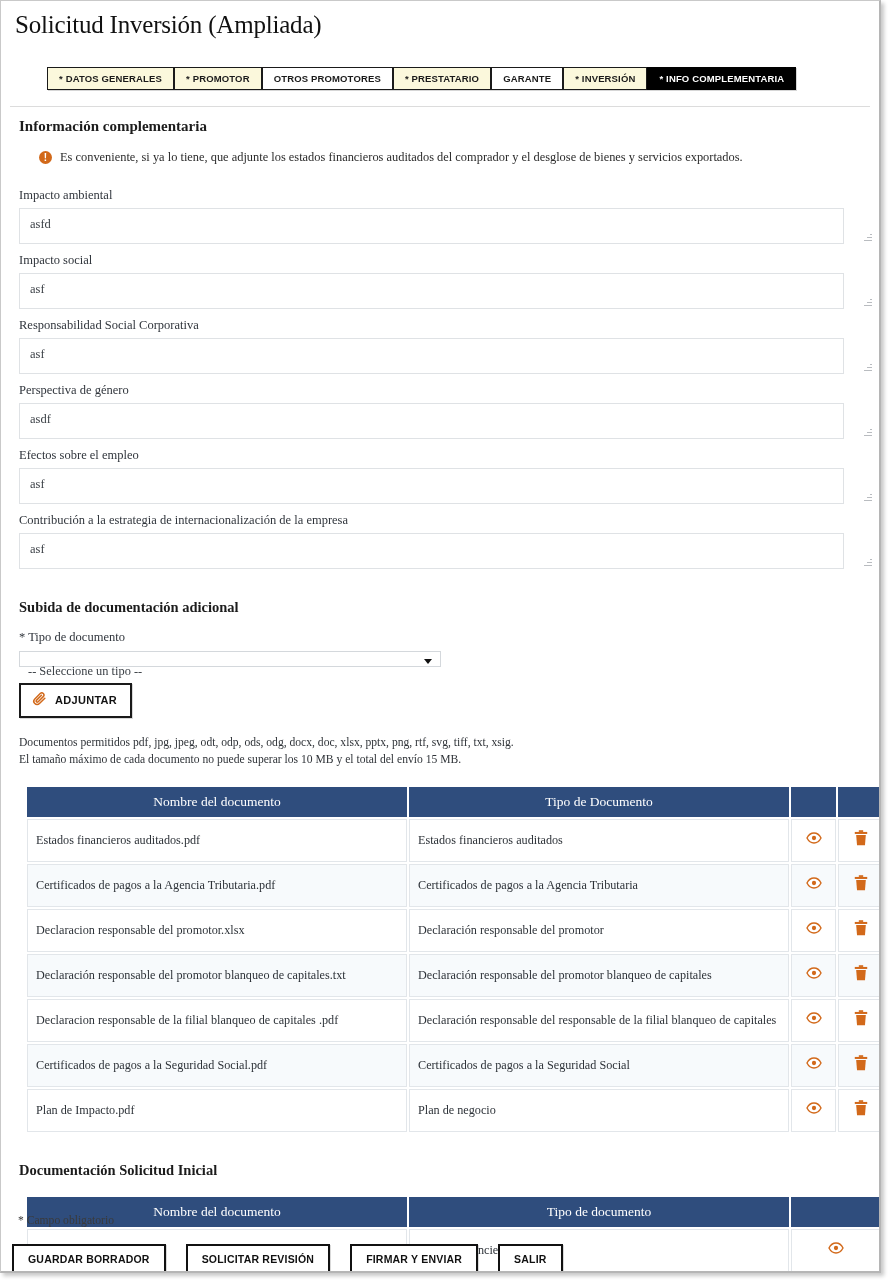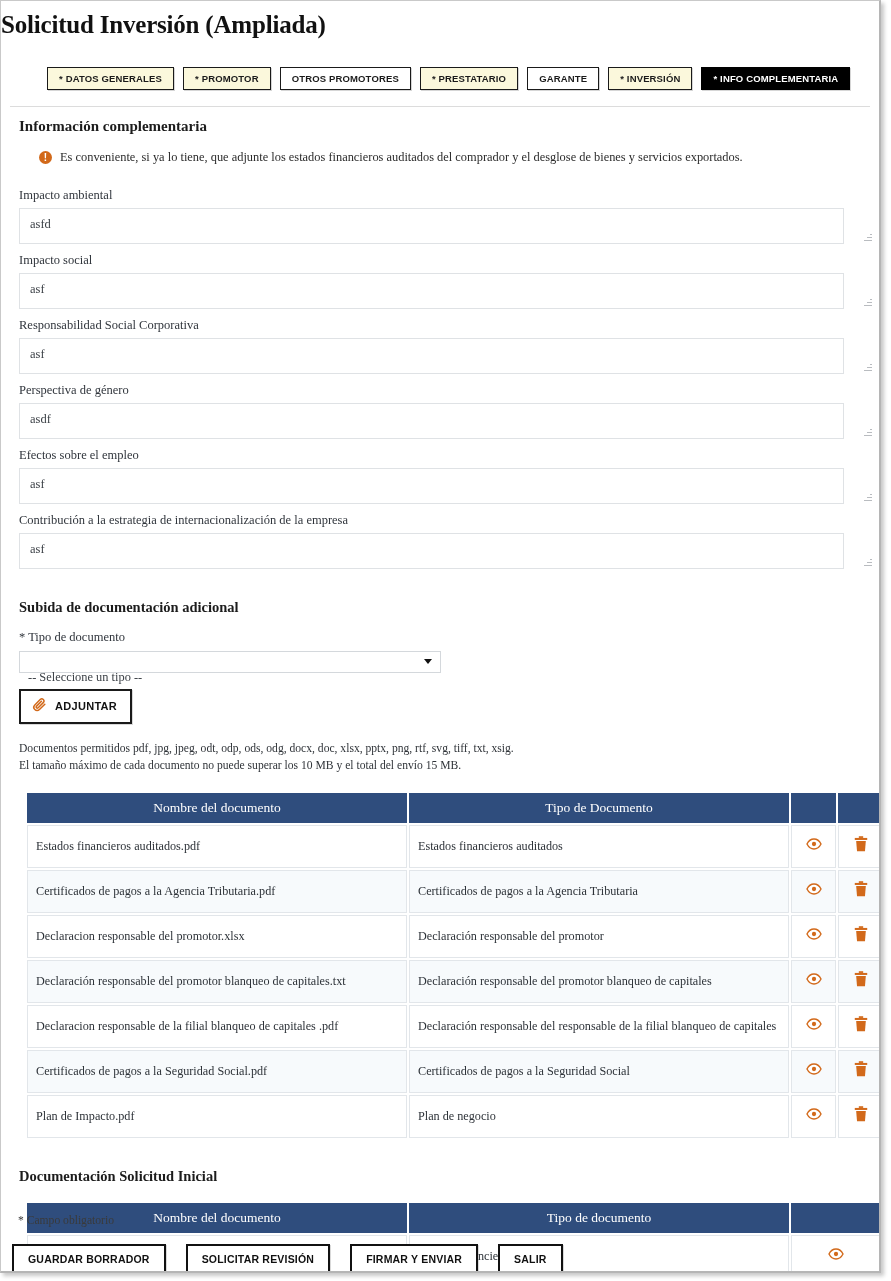--- a/index.html
+++ b/index.html
@@ -23,33 +23,32 @@
     border: 1px solid #c9c9c9;
     border-right: 2px solid #b5b5b5;
     border-bottom: 2px solid #b5b5b5;
     box-shadow: 3px 3px 4px rgba(0,0,0,0.22);
     overflow: hidden;
   }
 
   
   .page-title {
     font-family: "Liberation Serif", "DejaVu Serif", serif;
-    font-weight: bold;
+    font-weight: normal;
     font-size: 25px;
     color: #111;
-    padding: 10px 0 0 0;
+    padding: 10px 0 0 14px;
     letter-spacing: -0.2px;
     line-height: 1.15;
   }
 
   
   .tabstrip {
     display: flex;
     align-items: center;
-    gap: 9px;
     padding: 27px 0 0 46px;
   }
   .tab {
     font-family: "Liberation Sans", "DejaVu Sans", sans-serif;
     font-weight: bold;
     font-size: 9.5px;
     letter-spacing: 0.15px;
     padding: 6px 11px 6px 11px;
     border: 1.5px solid #1a1a1a;
     background: #ffffff;
@@ -161,21 +160,21 @@
   }
   .select-box {
     position: relative;
     width: 422px;
     height: 15px;
     border: 1px solid #d4d8dc;
     background: #ffffff;
     font-family: "Liberation Serif", "DejaVu Serif", serif;
     font-size: 12.4px;
     color: #3b4046;
-    padding: 17px 22px 3px 8px;
+    padding: 11px 22px 3px 8px;
     line-height: 16px;
     cursor: pointer;
   }
   .caret {
     position: absolute;
     right: 8px; top: 7px;
     width: 0; height: 0;
     border-left: 4px solid transparent;
     border-right: 4px solid transparent;
     border-top: 5px solid #111111;

